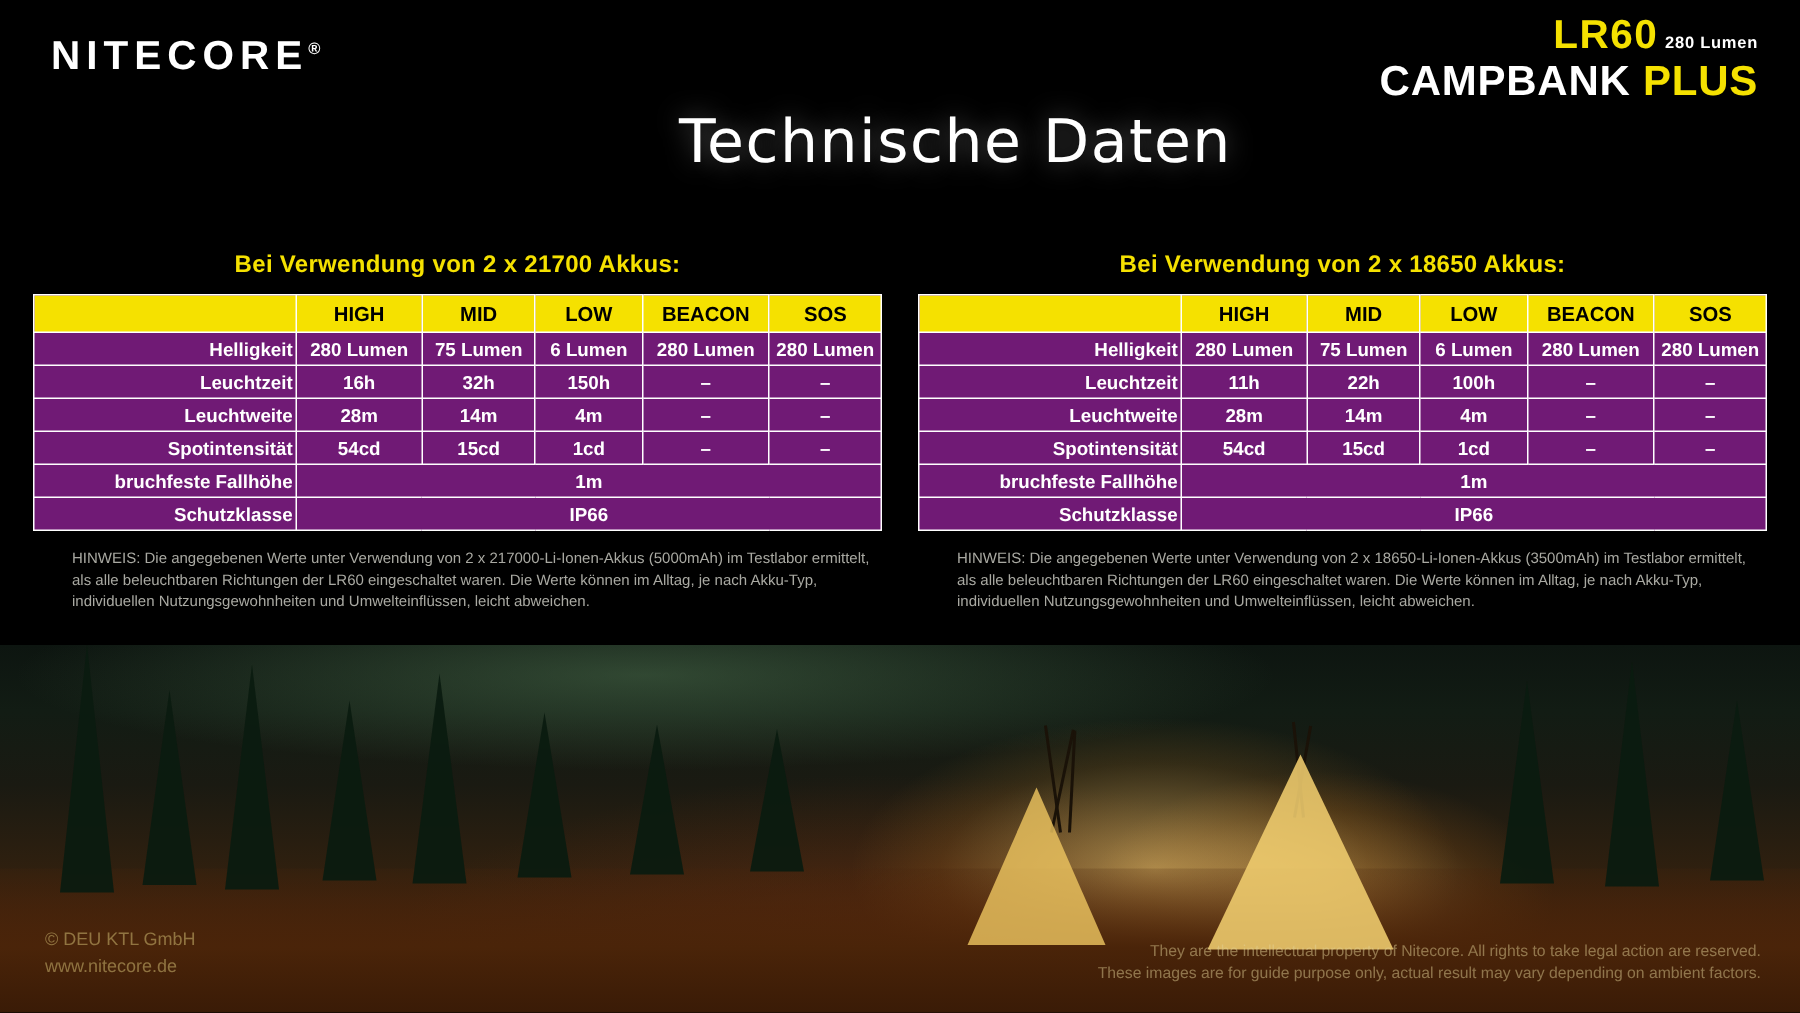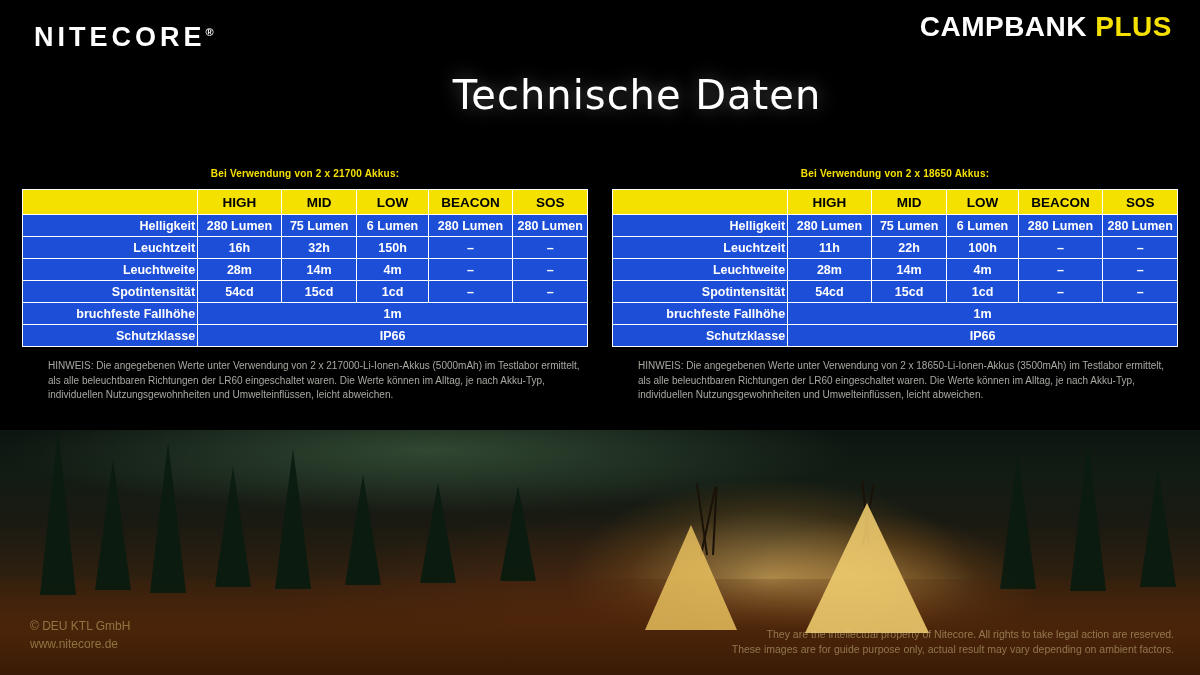--- a/index.html
+++ b/index.html
@@ -78,27 +78,27 @@
     font-family: "DejaVu Sans", sans-serif;
     margin-left: 37px;
   }
 
   
   .block { position: absolute; top: 168px; width: 566px; }
   .block.left { left: 22px; }
   .block.right { left: 612px; }
 
   .block-title {
-    text-align: center; color: #f5e100; font-size: 10px; font-weight: bold;
+    text-align: center; color: #f5e100; font-size: 16px; font-weight: bold;
     margin-bottom: 10px; letter-spacing: .2px;
   }
 
   table {
     width: 100%; border-collapse: collapse; table-layout: fixed;
-    background: #1d4ed8;
+    background: #701a75;
   }
   table, th, td { border: 1px solid #ffffff; }
   th, td {
     text-align: center; font-size: 12.5px; font-weight: bold; color: #fff;
     height: 22px; padding: 1px 2px; white-space: nowrap;
   }
   thead th { background: #f5e100; color: #000; height: 25px; font-size: 13.5px; }
   thead th.corner { background: #f5e100; }
   td.rowlabel, th.rowlabel { text-align: right; }
   col.c0 { width: 31%; }
@@ -152,20 +152,24 @@
   <div class="pole" style="left:862px; bottom:130px; height:62px; transform:rotate(10deg);"></div>
   <div class="pole" style="left:868px; bottom:130px; height:64px; transform:rotate(-6deg);"></div>
   <div class="tent" style="left:805px; bottom:42px;"></div>
 </div>
 
 <div id="logo">
   <span>NITECORE</span><span class="reg">®</span>
 </div>
 
 <div id="product">
+  <div>
+    <span class="model">LR60</span>
+    <span class="lumen">280 Lumen</span>
+  </div>
   <div class="series">
     <span>CAMPBANK</span>
     <span class="plus">PLUS</span>
   </div>
 </div>
 
 <h1 id="page-title">Technische Daten</h1>
 
 <div class="block left">
   <div class="block-title">Bei Verwendung von 2 x 21700 Akkus:</div>

